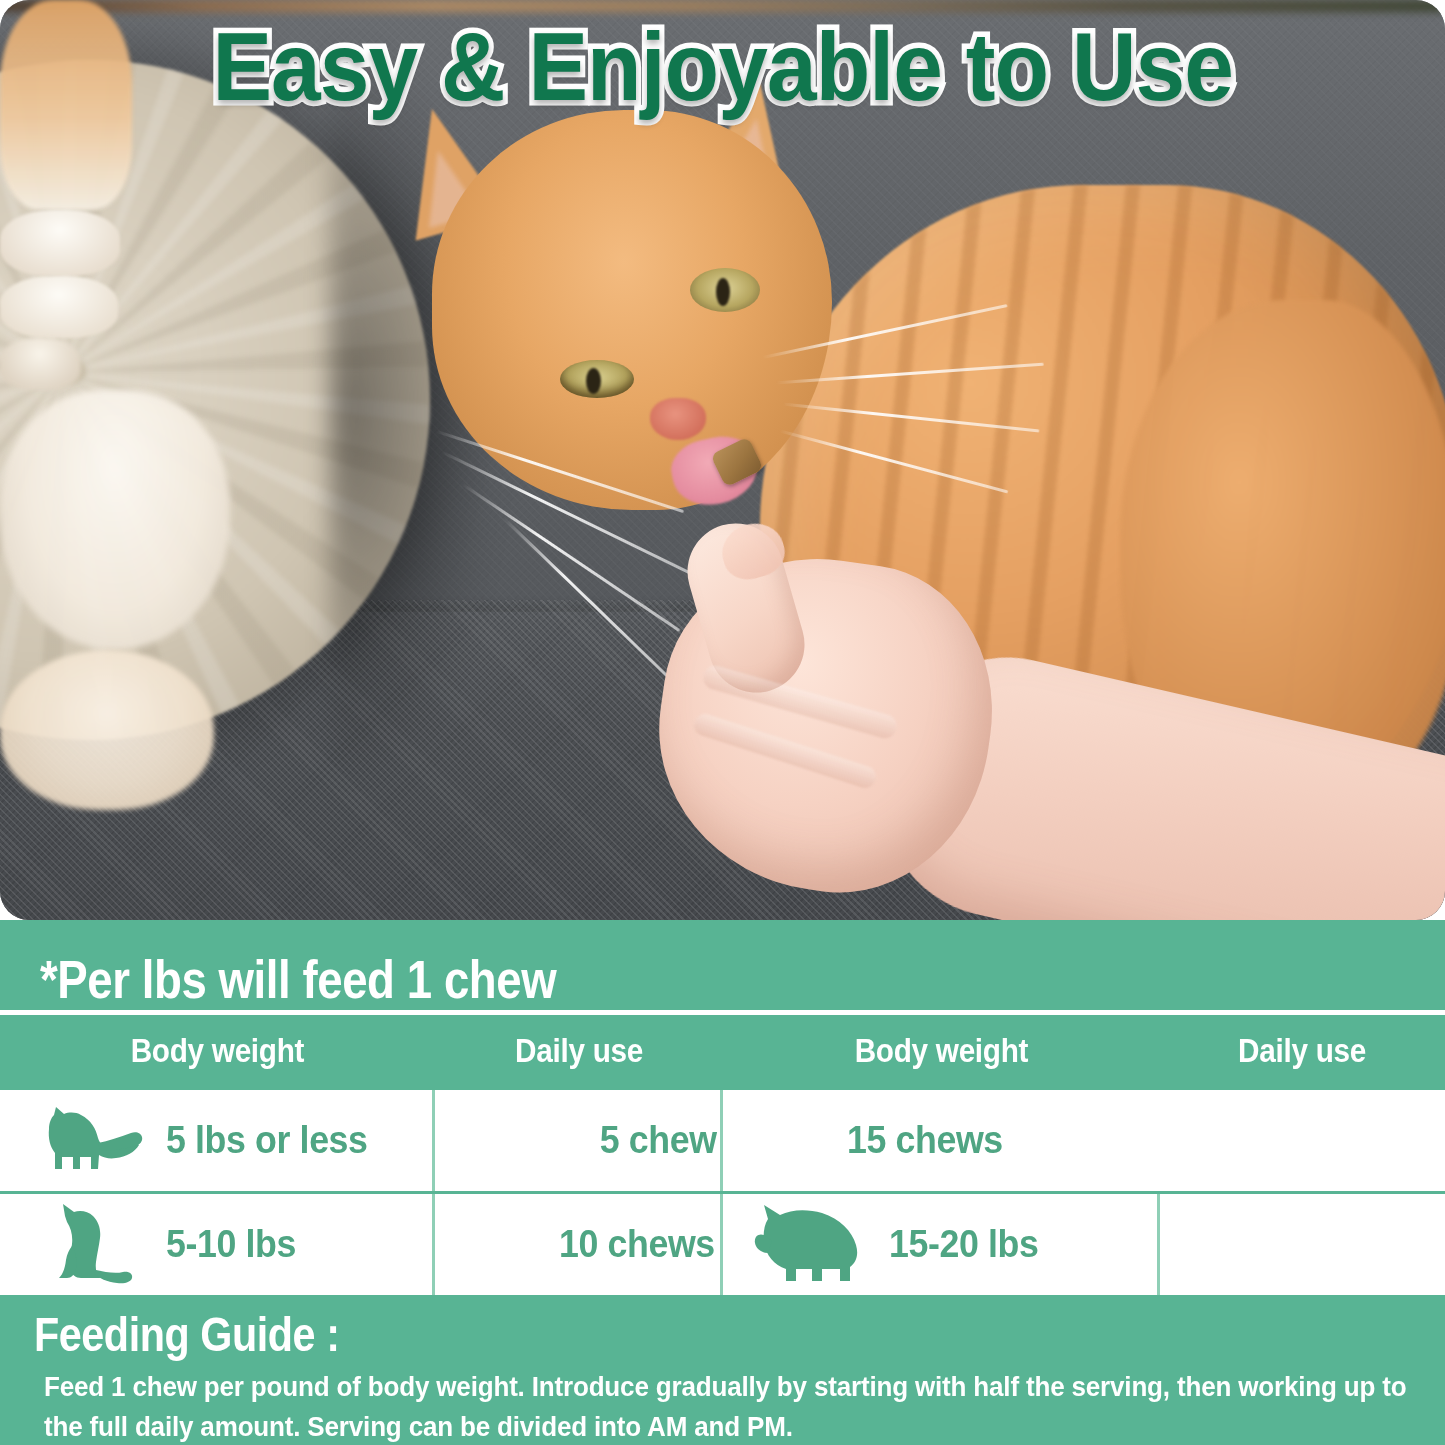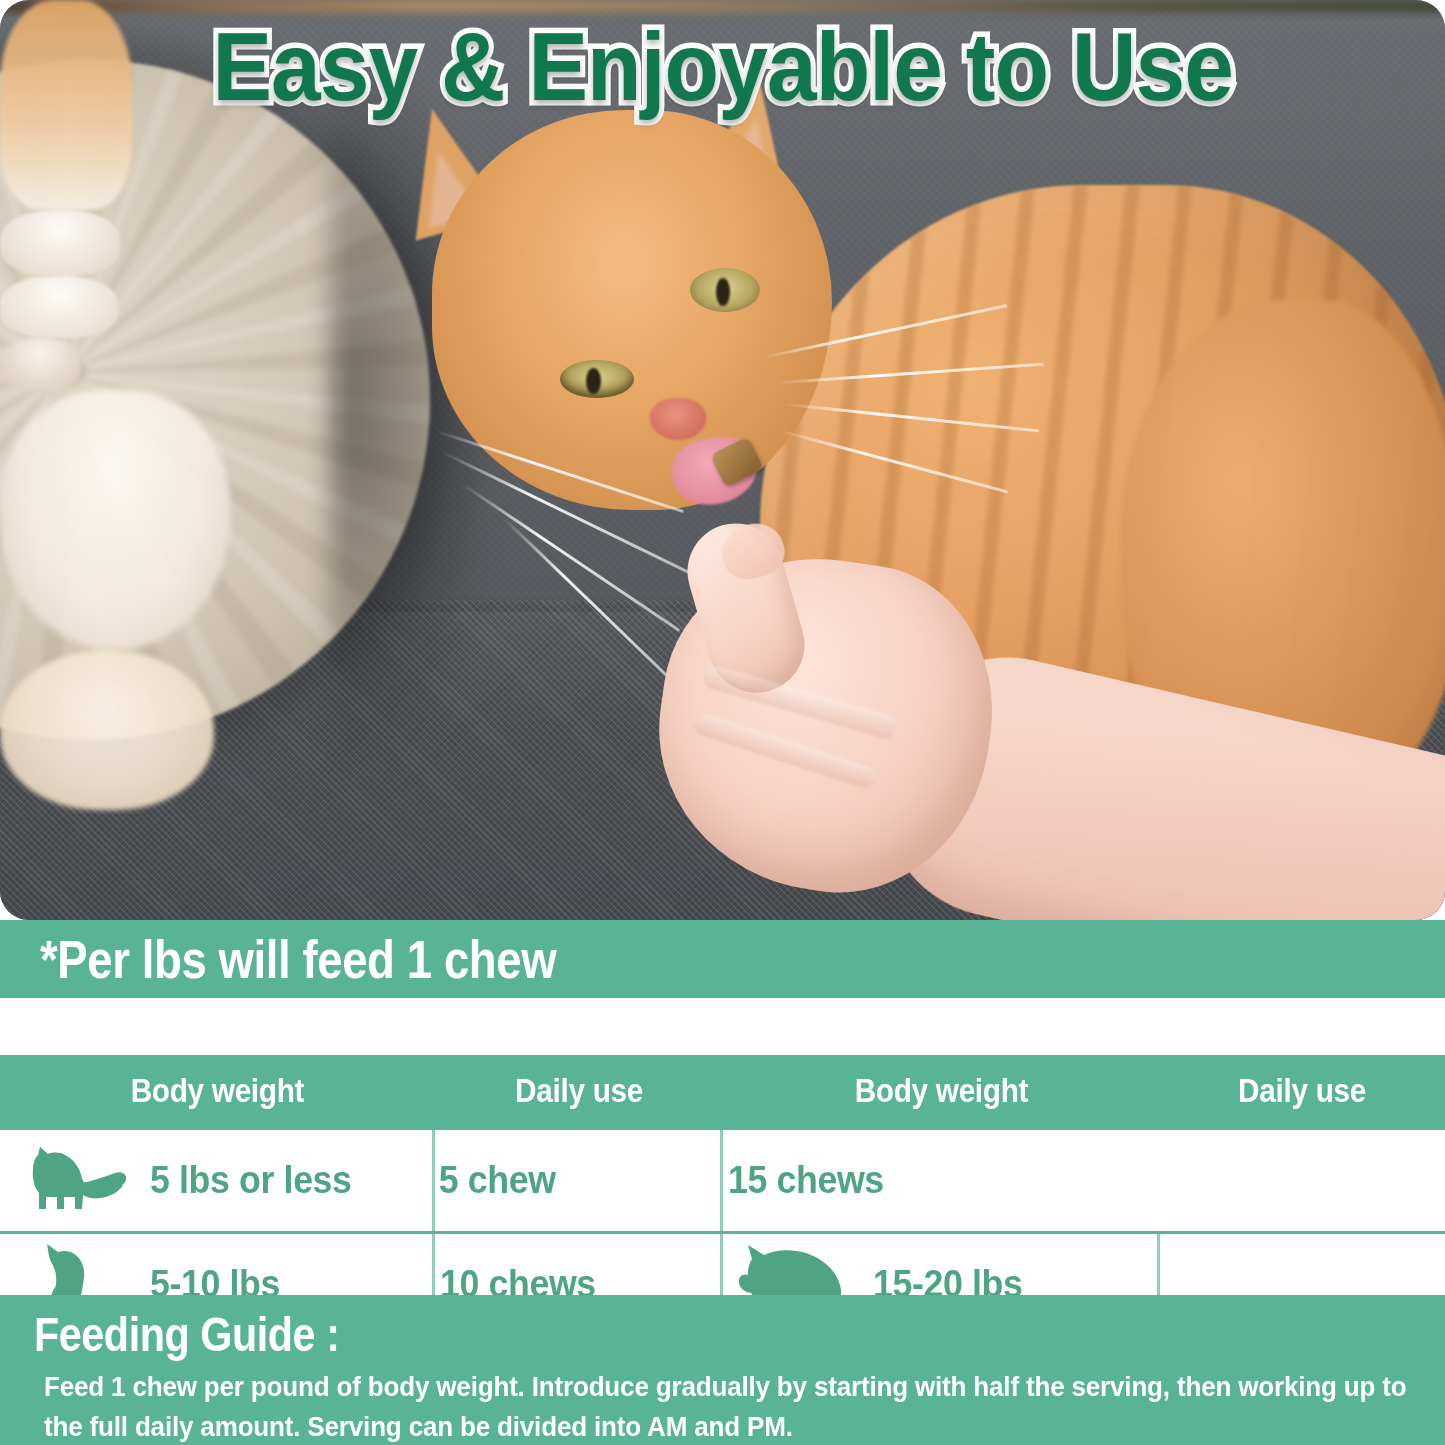--- a/index.html
+++ b/index.html
@@ -261,43 +261,43 @@
     transform:rotate(-16deg); opacity:.9; filter:blur(0.5px);
   }
   .knuckle {
     position:absolute; border-radius:40px; filter:blur(1.2px);
     background:linear-gradient(180deg, rgba(255,255,255,.28), rgba(190,130,110,.20));
   }
 
   
   .banner {
     position:absolute; left:0; top:920px;
-    width:1445px; height:78px;
+    width:1445px; height:90px;
     background:#58b494;
-    display:flex; align-items:center;
+    display:flex; align-items:flex-end;
   }
   .banner-text {
     margin-left:40px;
     color:#ffffff;
     font-size:53px;
     font-weight:bold;
     letter-spacing:-0.5px;
     transform:scaleX(0.86);
     transform-origin:left center;
     white-space:nowrap;
   }
   .banner-gap {
     position:absolute; left:0; top:1010px; width:1445px; height:5px;
     background:#ffffff;
   }
 
   
   .table {
     position:absolute; left:0; top:1015px;
-    width:1445px; height:280px;margin-top:40px;
+    width:1445px; height:280px;
   }
   .thead {
     position:absolute; left:0; top:0; width:1445px; height:72px;
     background:#58b494;
     display:flex;
   }
   .th {
     display:flex; align-items:center; justify-content:center;
     color:#ffffff; font-size:33px; font-weight:bold;
     letter-spacing:-0.3px;
@@ -313,22 +313,22 @@
     display:flex; background:#ffffff;
     border-top:3px solid #58b494;
   }
   .trow.r1 { top:72px; }
   .trow.r2 { top:176px; }
   .tcell {
     display:flex; align-items:center;
     border-right:3px solid #8fcfb6;
   }
   .tcell.last { border-right:none; }
-  .cell-weight { justify-content:flex-start; }
-  .cell-use { justify-content:flex-start; }
+  .cell-weight { justify-content:flex-start;padding-left:16px; }
+  .cell-use { justify-content:flex-end; }
   .cat-ico {
     width:150px; min-width:150px;
     display:flex; align-items:center; justify-content:center;
   }
   .cat-ico svg { display:block; }
   .cell-txt {
     color:#4fa583; font-size:38px; font-weight:bold;
     letter-spacing:-0.4px; white-space:nowrap;
     transform:scaleX(0.94); transform-origin:left center;
   }

